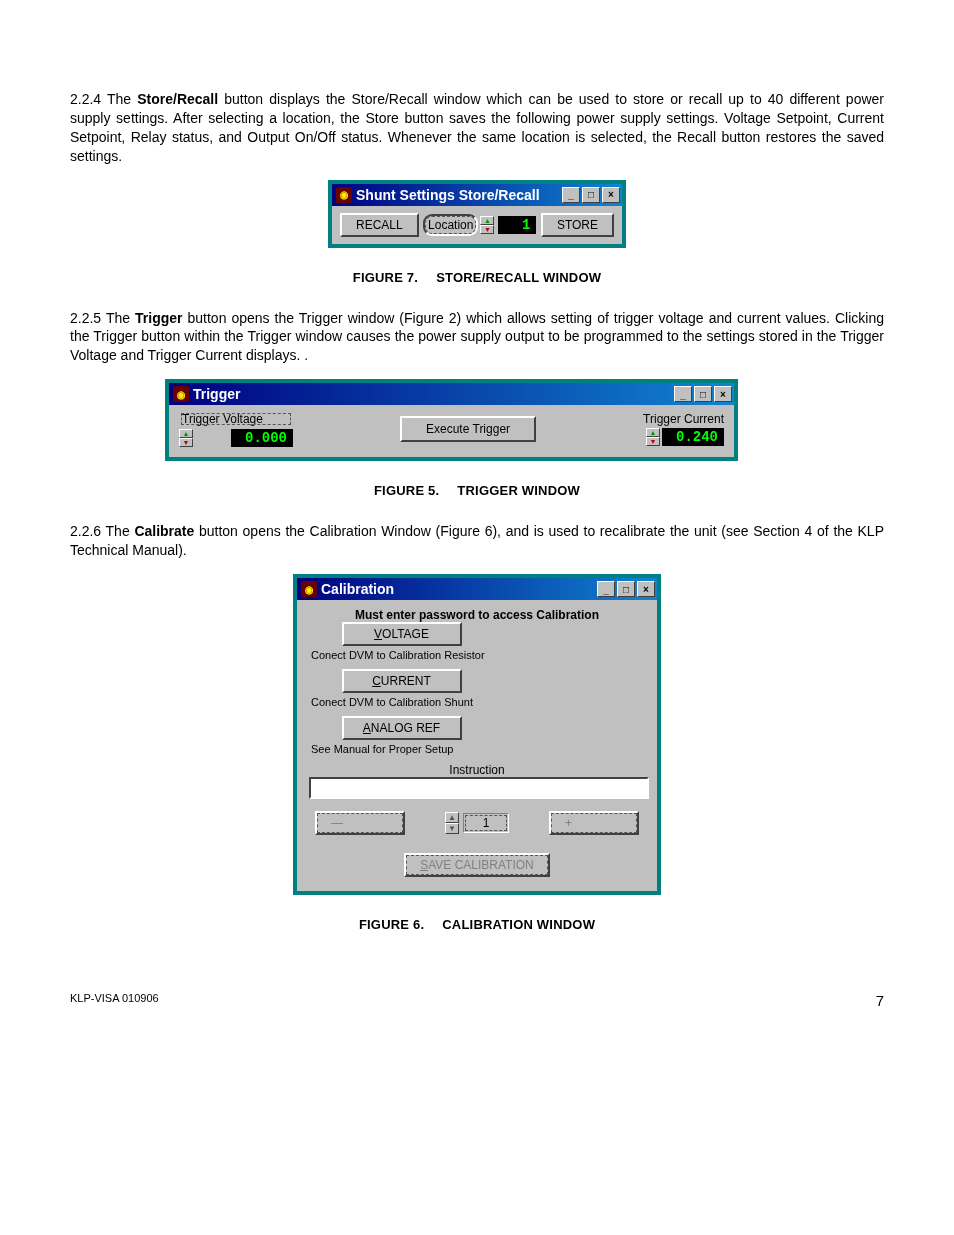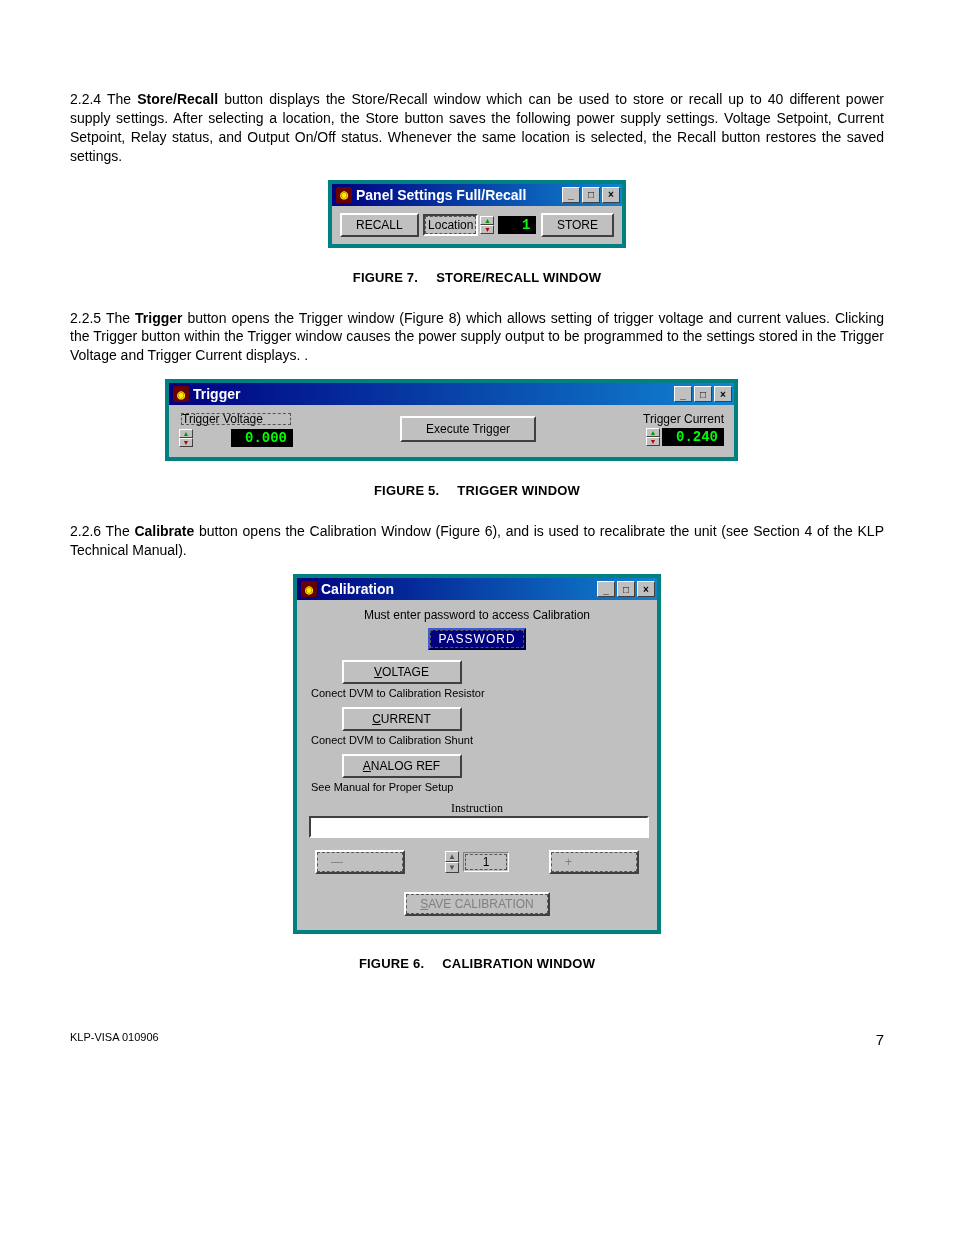--- a/index.html
+++ b/index.html
@@ -135,49 +135,49 @@
 </head>
 <body>
 
 <p class="para">
   <span>2.2.4   The </span><span class="bold">Store/Recall</span><span> button displays the Store/Recall window which can be used to store or recall up to 40 different power supply settings. After selecting a location, the Store button saves the following power supply settings. Voltage Setpoint, Current Setpoint, Relay status, and Output On/Off status. Whenever the same location is selected, the Recall button restores the saved settings.</span>
 </p>
 
 <div class="win" style="width:290px;">
   <div class="titlebar">
     <span class="appicon">◉</span>
-    <span class="title">Panel Settings Full/Recall</span>
+    <span class="title">Shunt Settings Store/Recall</span>
     <span class="wbtn">_</span>
     <span class="wbtn">□</span>
     <span class="wbtn">×</span>
   </div>
   <div class="panel row" style="justify-content:space-between;">
     <div class="btn">
         <span>RECALL</span>
       </div>
     <div class="row" style="gap:2px;">
-      <div class="sunk dotted" style="padding:2px 3px;"><span>Location</span></div>
+      <div class="sunk dotted" style="padding:2px 3px;border-radius:9px;"><span>Location</span></div>
       <div class="spin">
         <div class="up">▲</div>
         <div class="dn">▼</div>
       </div>
       <div class="lcd" style="min-width:26px;">1</div>
     </div>
     <div class="btn">
         <span>STORE</span>
       </div>
   </div>
 </div>
 
 <div class="figcap">
   <span class="fignum">FIGURE 7.</span><span>STORE/RECALL WINDOW</span>
 </div>
 
 <p class="para">
-  <span>2.2.5   The </span><span class="bold">Trigger</span><span> button opens the Trigger window (Figure 8) which allows setting of trigger voltage and current values. Clicking the Trigger button within the Trigger window causes the power supply output to be programmed to the settings stored in the Trigger Voltage and Trigger Current displays. .</span>
+  <span>2.2.5   The </span><span class="bold">Trigger</span><span> button opens the Trigger window (Figure 2) which allows setting of trigger voltage and current values. Clicking the Trigger button within the Trigger window causes the power supply output to be programmed to the settings stored in the Trigger Voltage and Trigger Current displays. .</span>
 </p>
 
 <div class="win" style="width:565px; margin-left:95px;">
   <div class="titlebar">
     <span class="appicon">◉</span>
     <span class="title">Trigger</span>
     <span class="wbtn">_</span>
     <span class="wbtn">□</span>
     <span class="wbtn">×</span>
   </div>
@@ -218,26 +218,21 @@
 
 <div class="win" style="width:360px;">
   <div class="titlebar">
     <span class="appicon">◉</span>
     <span class="title">Calibration</span>
     <span class="wbtn">_</span>
     <span class="wbtn">□</span>
     <span class="wbtn">×</span>
   </div>
   <div class="panel" style="padding:8px 12px 14px 12px;">
-    <div style="text-align:center; font-size:12px;">Must enter password to access Calibration</div>
-    <div style="text-align:center; margin:6px 0 10px 0;">
-      <span class="btn dotted" style="background:#000080;color:#fff;border-top-color:#3a5bd4;border-left-color:#3a5bd4;border-right-color:#000040;border-bottom-color:#000040; padding:2px 8px; letter-spacing:1px;">
-          <span>PASSWORD</span>
-        </span>
-    </div>
+    <div style="text-align:center; font-size:12px;font-weight:bold;">Must enter password to access Calibration</div>
 
     <div class="cal-col">
       <div class="cal-left">
         <div style="text-align:center;"><div class="btn">
               <span class="underline-key">V</span>
               <span>OLTAGE</span>
             </div></div>
         <div class="hint">Conect DVM to Calibration Resistor</div>
 
         <div style="text-align:center;"><div class="btn">
@@ -247,21 +242,21 @@
         <div class="hint">Conect DVM to Calibration Shunt</div>
 
         <div style="text-align:center;"><div class="btn">
               <span class="underline-key">A</span>
               <span>NALOG REF</span>
             </div></div>
         <div class="hint" style="margin-bottom:2px;">See Manual for Proper Setup</div>
       </div>
     </div>
 
-    <div style="text-align:center; font-size:12px; margin-top:6px;font-family:Liberation Serif, serif;">Instruction</div>
+    <div style="text-align:center; font-size:12px; margin-top:6px;">Instruction</div>
     <div class="instr-box"></div>
 
     <div class="row" style="justify-content:space-between; margin-top:12px; padding:0 6px;">
       <div class="btn dotted" data-disabled="true" style="width:90px;">
           <span>—</span>
         </div>
       <div class="row">
         <div class="wide-spin">
           <div>▲</div>
           <div>▼</div>

